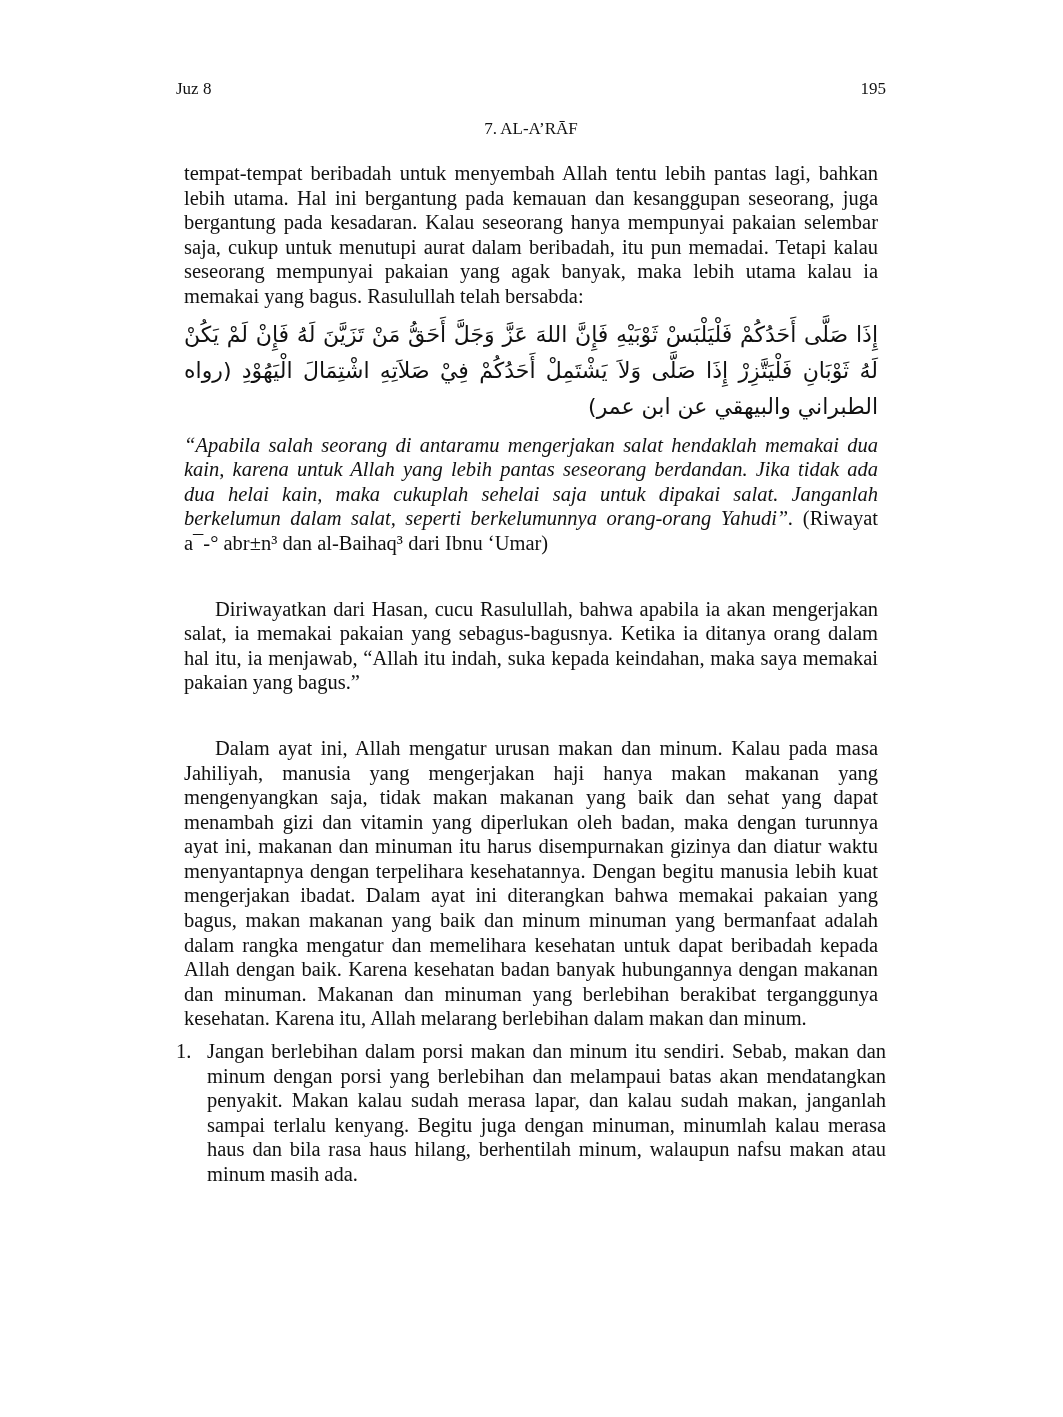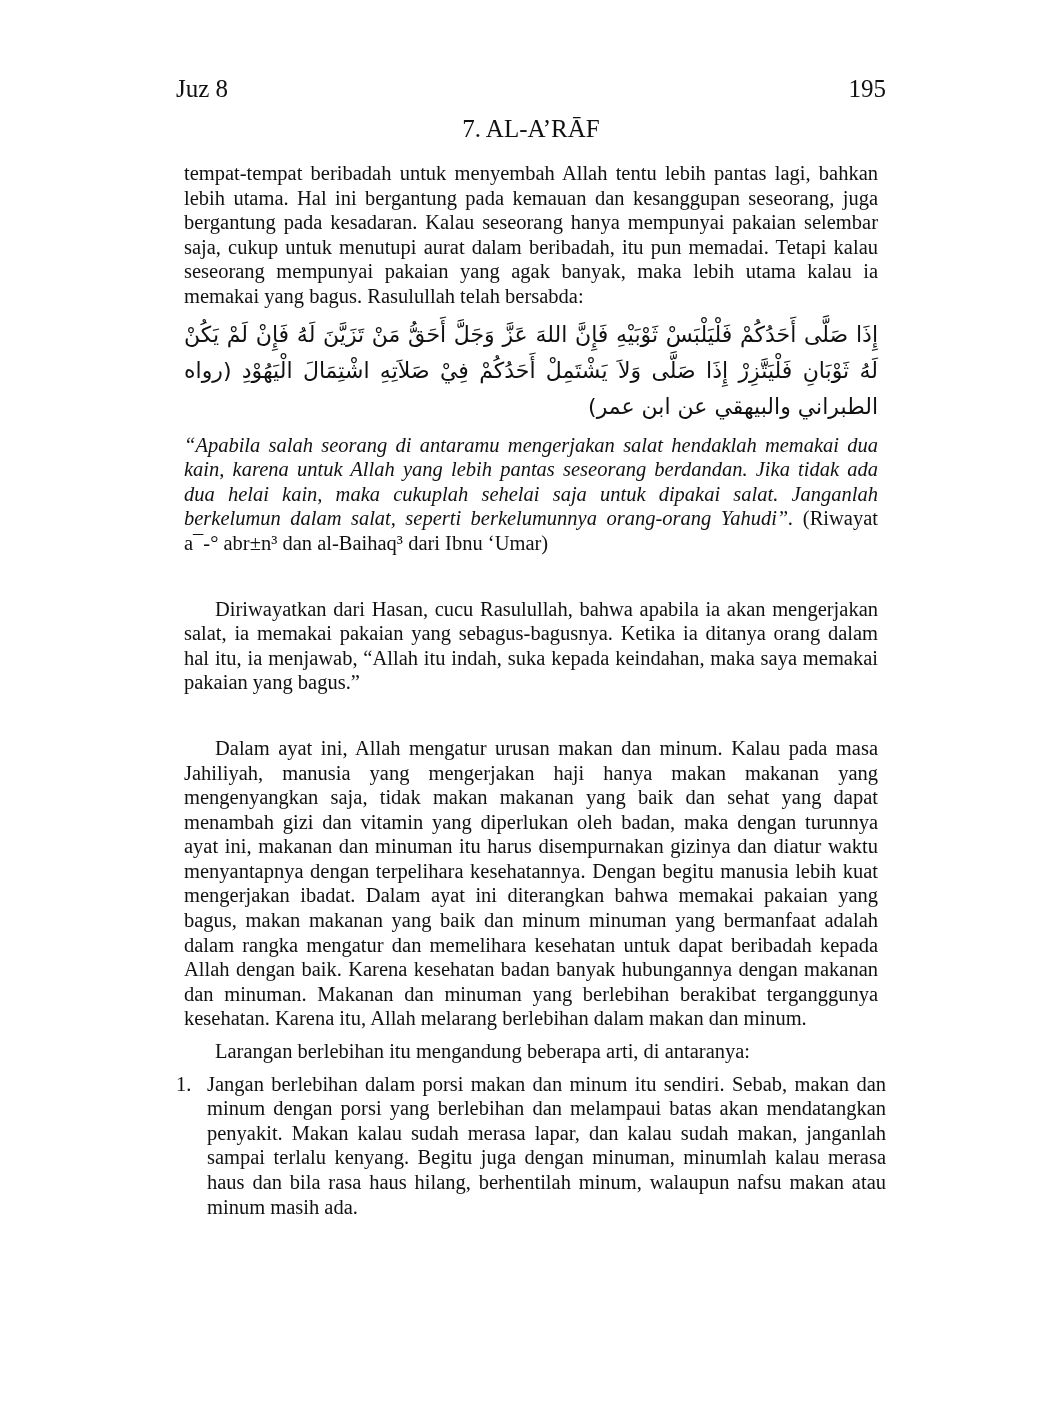--- a/index.html
+++ b/index.html
@@ -3,21 +3,21 @@
 <meta charset="utf-8">
 <style>
   html, body { margin: 0; padding: 0; background: #ffffff; }
   body {
     width: 1063px; height: 1417px; position: relative; overflow: hidden;
     font-family: "Liberation Serif", "DejaVu Serif", serif;
     color: #111111;
   }
   .header {
     position: absolute; top: 76px; left: 176px; width: 710px; height: 26px;
-    font-size: 25px; line-height: 26px;
+    font-size: 17px; line-height: 26px;
   }
   .header .left { position: absolute; left: 0; top: 0; }
   .header .center { position: absolute; left: 0; width: 100%; text-align: center; top: 0; margin-top: 40px; }
   .header .right { position: absolute; right: 0; top: 0; }
 
   .content {
     position: absolute; top: 153px; left: 176px; width: 710px;
     font-size: 20.5px; line-height: 24.6px;
   }
   p { margin: 8px; text-align: justify; }
@@ -52,21 +52,20 @@
   <p class="translation"><span>“Apabila salah seorang di antaramu mengerjakan salat hendaklah memakai dua kain, karena untuk Allah yang lebih pantas seseorang berdandan. Jika tidak ada dua helai kain, maka cukuplah sehelai saja untuk dipakai salat. Janganlah berkelumun dalam salat, seperti berkelumunnya orang-orang Yahudi”.</span><span class="ref"> (Riwayat a¯-° abr±n³ dan al-Baihaq³ dari Ibnu ‘Umar)</span></p>
 
   <div class="gap"></div>
 
   <p class="indent">Diriwayatkan dari Hasan, cucu Rasulullah, bahwa apabila ia akan mengerjakan salat, ia memakai pakaian yang sebagus-bagusnya. Ketika ia ditanya orang dalam hal itu, ia menjawab, “Allah itu indah, suka kepada keindahan, maka saya memakai pakaian yang bagus.”</p>
 
   <div class="gap"></div>
 
   <p class="indent">Dalam ayat ini, Allah mengatur urusan makan dan minum. Kalau pada masa Jahiliyah, manusia yang mengerjakan haji hanya makan makanan yang mengenyangkan saja, tidak makan makanan yang baik dan sehat yang dapat menambah gizi dan vitamin yang diperlukan oleh badan, maka dengan turunnya ayat ini, makanan dan minuman itu harus disempurnakan gizinya dan diatur waktu menyantapnya dengan terpelihara kesehatannya. Dengan begitu manusia lebih kuat mengerjakan ibadat. Dalam ayat ini diterangkan bahwa memakai pakaian yang bagus, makan makanan yang baik dan minum minuman yang bermanfaat adalah dalam rangka mengatur dan memelihara kesehatan untuk dapat beribadah kepada Allah dengan baik. Karena kesehatan badan banyak hubungannya dengan makanan dan minuman. Makanan dan minuman yang berlebihan berakibat terganggunya kesehatan. Karena itu, Allah melarang berlebihan dalam makan dan minum.</p>
 
-  <p class="indent">Larangan berlebihan itu mengandung beberapa arti, di antaranya:</p>
 
   <ol class="list">
     <li>
       <span class="num">1.</span>
       <span>Jangan berlebihan dalam porsi makan dan minum itu sendiri. Sebab, makan dan minum dengan porsi yang berlebihan dan melampaui batas akan mendatangkan penyakit. Makan kalau sudah merasa lapar, dan kalau sudah makan, janganlah sampai terlalu kenyang. Begitu juga dengan minuman, minumlah kalau merasa haus dan bila rasa haus hilang, berhentilah minum, walaupun nafsu makan atau minum masih ada.</span>
     </li>
   </ol>
 </div>
 
 </body></html>

